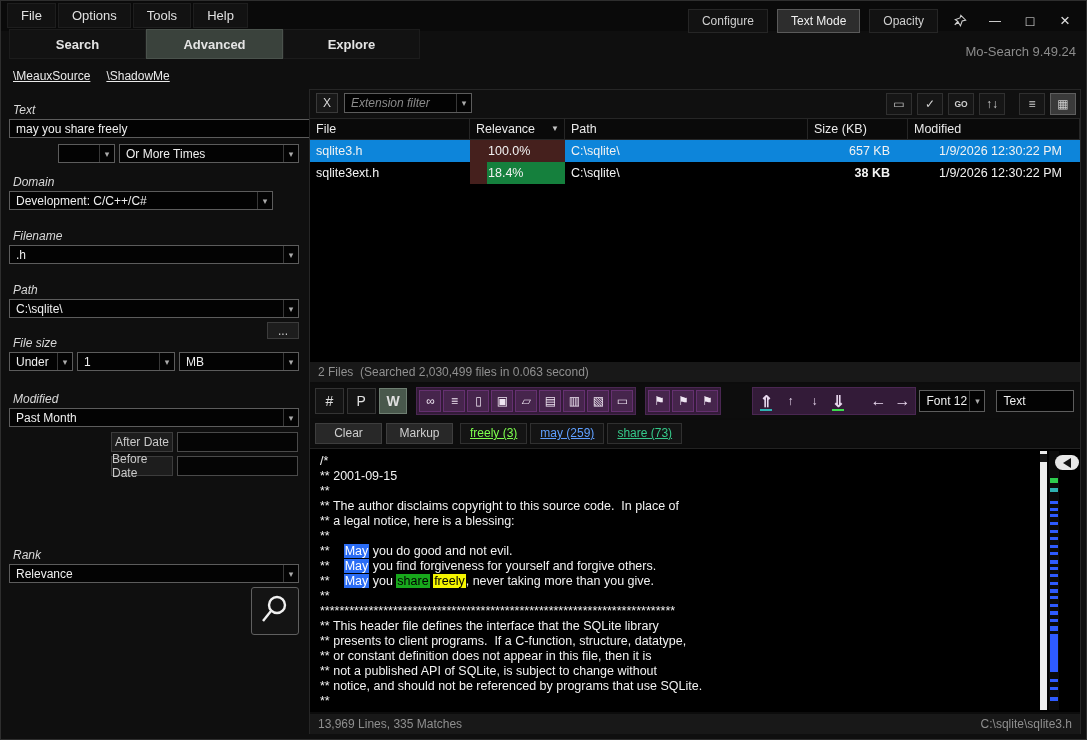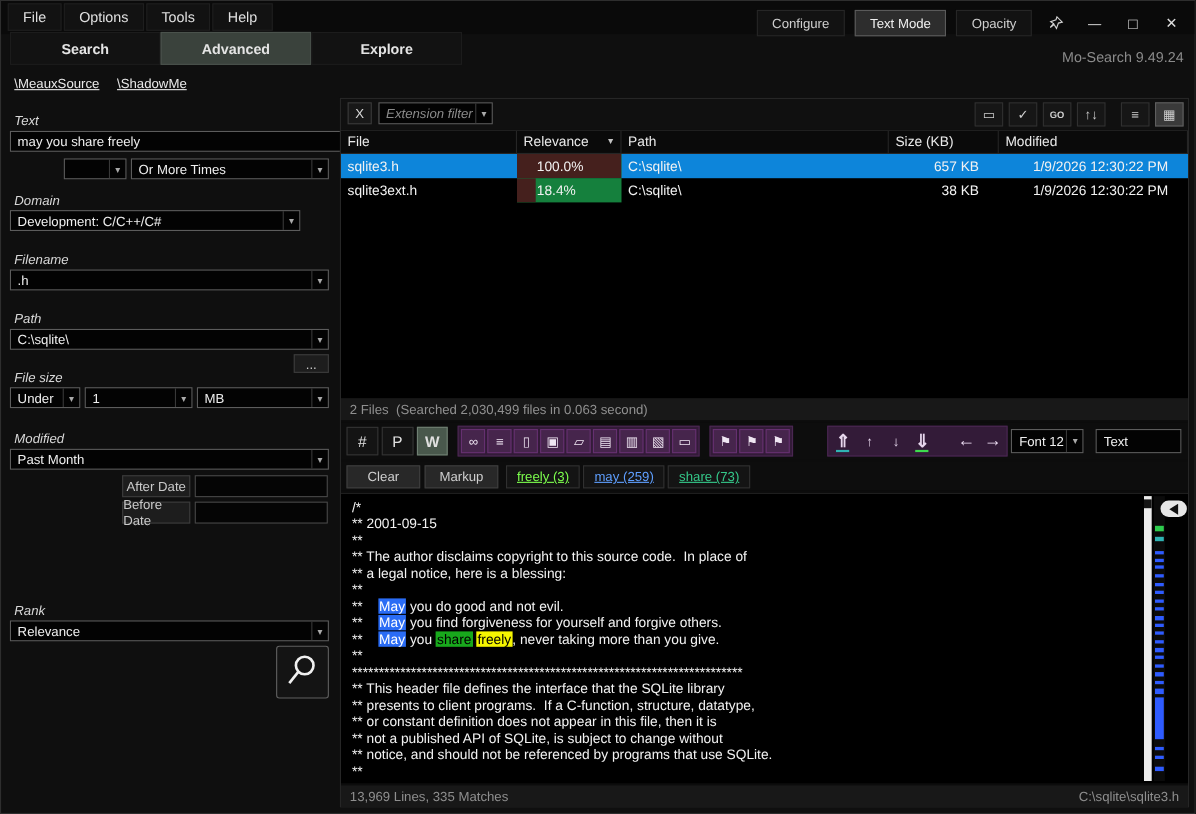--- a/index.html
+++ b/index.html
@@ -36,21 +36,21 @@
   .arrow{width:15px;align-self:stretch;display:flex;align-items:center;justify-content:center;color:#aaa;font-size:9px;border-left:1px solid #383838}
   .arrow::before{content:"▾"}
   .tinput{position:absolute;height:20px;background:#050505;border:1px solid #4a4a4a;color:#eee;font-size:12px;padding:0 5px;font-family:inherit}
   .sbtn{position:absolute;background:#1d1d1d;border:1px solid #3c3c3c;color:#c9c9c9;font-size:12px;display:flex;align-items:center;justify-content:center}
   .search-btn{position:absolute;left:242px;top:522px;width:48px;height:48px;background:#141414;border:1px solid #606060;border-radius:3px;display:flex;align-items:center;justify-content:center;cursor:pointer}
 
   
   .main{position:absolute;left:308px;top:88px;width:772px;height:645px;background:#0c0c0c;border:1px solid #262626}
   .rtoolbar{position:absolute;left:0;top:0;right:0;height:28px;background:#101010}
   .xbtn{position:absolute;left:6px;top:3px;width:22px;height:20px;background:#181818;border:1px solid #3a3a3a;color:#d8d8d8;font-size:12px;display:flex;align-items:center;justify-content:center}
-  .filter-combo{left:34px;top:3px;width:104px;height:20px}
+  .filter-combo{left:34px;top:3px;width:128px;height:20px}
   .ricons{position:absolute;right:4px;top:3px;display:flex;gap:5px;align-items:center}
   .icon-btn{width:26px;height:22px;background:#161616;border:1px solid #303030;color:#cfcfcf;display:flex;align-items:center;justify-content:center;font-size:12px;position:relative;cursor:pointer}
   .ricons .icon-btn.active{background:#3a3a3a;border-color:#5e5e5e}
   .ricons .icon-btn.sep{margin-left:9px}
   .icon-btn.tiny{font-size:8.5px;font-weight:bold}
 
   .table-area{position:absolute;left:0;top:28px;right:0;height:244px;background:#000;border-top:1px solid #262626}
   .thead{display:flex;height:21px;background:#0a0a0a;border-bottom:1px solid #262626}
   .th{font-size:12.5px;color:#eaeaea;padding:3px 0 0 6px;border-right:1px solid #262626;white-space:nowrap;overflow:hidden}
   .sortarrow::before{content:"▼";font-size:8px;color:#c4c4c4;margin-left:16px;position:relative;top:-2px}
@@ -239,21 +239,21 @@
             <div class="td" style="width: 160px;">sqlite3.h</div>
             <div class="td rel" style="width: 95px;"><div class="relfill" style="width: 100%;"></div><span class="reltxt">100.0%</span></div>
             <div class="td" style="width: 243px;">C:\sqlite\</div>
             <div class="td num" style="width: 100px;">657 KB</div>
             <div class="td num" style="width: 172px;">1/9/2026 12:30:22 PM</div>
           </div>
           <div class="trow">
             <div class="td" style="width: 160px;">sqlite3ext.h</div>
             <div class="td rel" style="width: 95px;"><div class="relfill" style="width: 18.4%;"></div><span class="reltxt">18.4%</span></div>
             <div class="td" style="width: 243px;">C:\sqlite\</div>
-            <div class="td num" style="width: 100px;">38 KB</div>
+            <div class="td num" style="width: 100px; font-weight: bold;">38 KB</div>
             <div class="td num" style="width: 172px;">1/9/2026 12:30:22 PM</div>
           </div>
         </div>
     </div>
 
     <div class="rstatus">2 Files  (Searched 2,030,499 files in 0.063 second)</div>
 
     <div class="ptoolbar">
       <div class="pbtn">#</div>
       <div class="pbtn">P</div>

